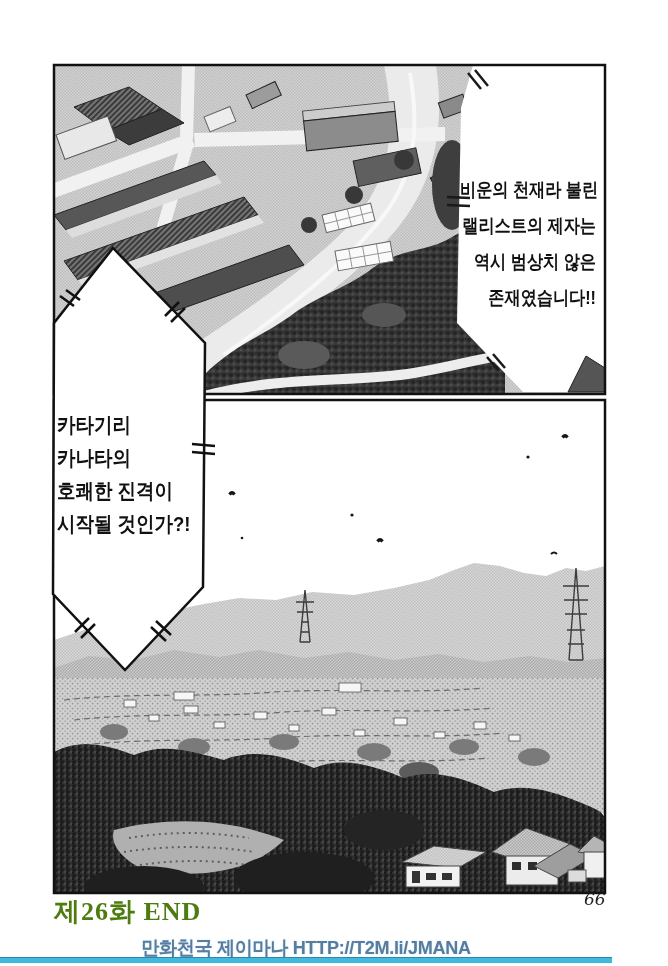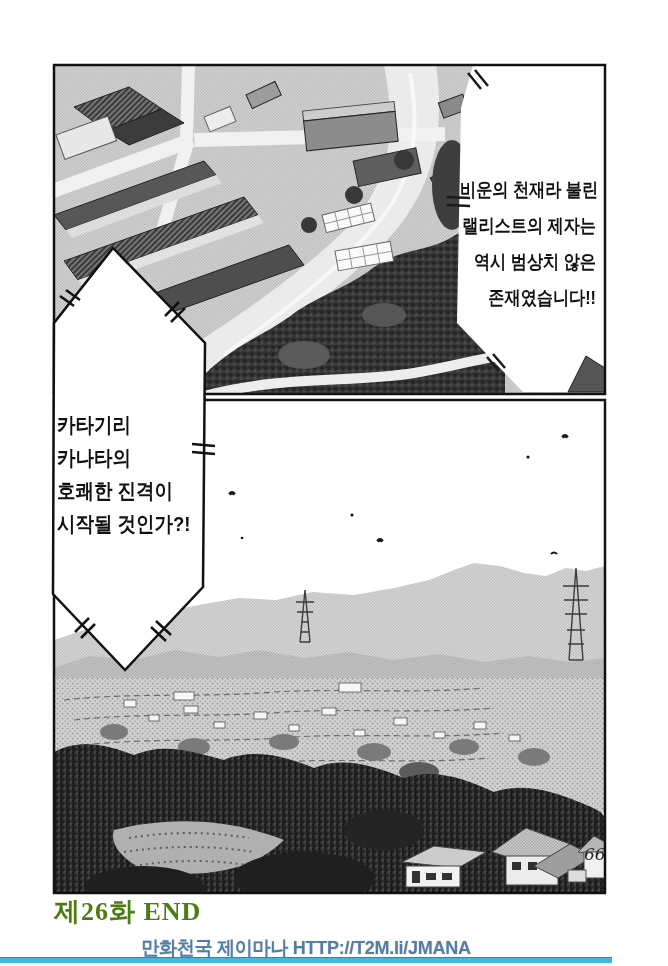--- a/index.html
+++ b/index.html
@@ -9,21 +9,21 @@
   .panel svg{display:block;}
   .overlay{position:absolute;left:0;top:0;width:668px;height:966px;pointer-events:none;}
   .caption{position:absolute;font-weight:700;color:#111;white-space:nowrap;}
   .caption-right{left:436px;top:172px;width:160px;text-align:right;
       font-size:19px;line-height:36px;transform:scaleX(.85);transform-origin:right top;}
   .caption-diamond{left:57px;top:408px;width:160px;text-align:left;
       font-size:21px;line-height:33px;transform:scaleX(.88);transform-origin:left top;}
   .chapter-end{position:absolute;left:54px;top:894px;
       font-family:"Liberation Serif","DejaVu Serif",serif;font-weight:700;
       font-size:26px;letter-spacing:1px;color:#4d7c0f;}
-  .page-num{position:absolute;left:584px;top:844px;
+  .page-num{position:absolute;left:584px;top:889px;
       font-family:"DejaVu Serif","Liberation Serif",serif;font-style:italic;
       font-size:17px;color:#222;}
   .footer{position:absolute;left:0;right:0;top:935px;text-align:center;
       font-weight:700;font-size:19px;letter-spacing:-.3px;
       transform:scaleX(.95);transform-origin:center top;
       text-shadow:0 0 2px #d6eaf6,0 0 1px #bcd9ec;text-decoration:none;}
   .rule{position:absolute;left:0;top:957px;width:668px;height:5px;border-top:1px solid #2b84b2;}
 </style>
 </head>
 <body>

